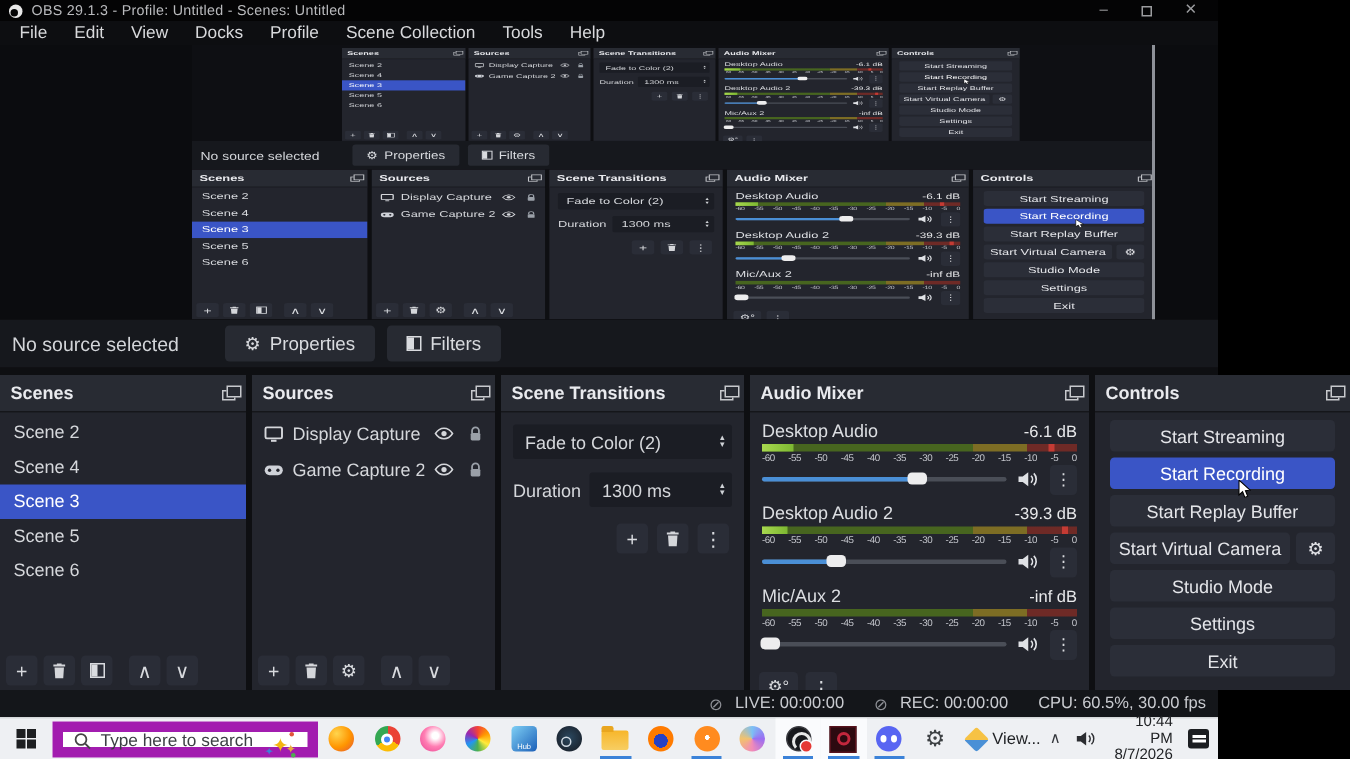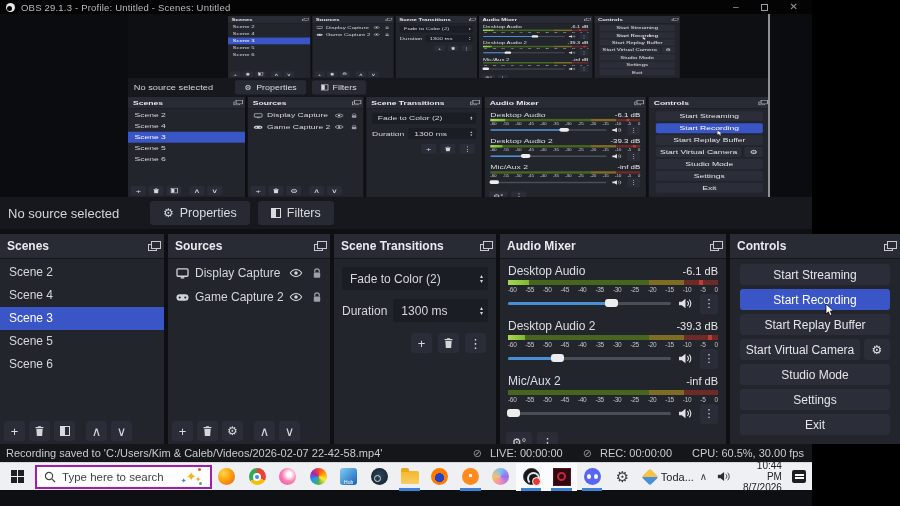--- a/index.html
+++ b/index.html
@@ -113,22 +113,22 @@
   .status-msg { margin-left:6px; white-space:nowrap; }
   .status-right { margin-left:auto; display:flex; align-items:center; gap:6px; margin-right:8px; }
   .st-ic { color:#8e9096; font-size:11px; margin-right:2px; }
   .st-gap { width:8px; }
 
   
   .taskbar { height:28px; background:#eef0f3; display:flex; align-items:center; border-top:1px solid #d6d8db; }
   .tk-start { width:38px; height:28px; display:flex; align-items:center; justify-content:center; }
   .win-logo { width:13px; height:13px; display:grid; grid-template-columns:6px 6px; grid-gap:1px; }
   .win-logo i { background:#1d1f21; width:6px; height:6px; }
-  .tk-search { width:190px; height:24px; background:#fff; border:2px solid #a21caf; display:flex;
-    align-items:center; padding:0 7px; gap:6px; }
+  .tk-search { width:190px; height:24px; background:#fff; border:7px solid #a21caf; display:flex;
+    align-items:flex-start; padding:0 7px; gap:6px; }
   .tk-search .ph { font-size:11.5px; color:#3c3f44; flex:1; white-space:nowrap; overflow:hidden; }
   .sparkles { position:relative; width:22px; height:18px; }
   .sparkles .s1 { position:absolute; left:5px; top:1px; color:#f4b511; font-size:13px; }
   .sparkles .s2 { position:absolute; left:14px; top:7px; color:#e9a93c; font-size:8px; }
   .sparkles .s3 { position:absolute; left:0; top:9px; color:#3b82d8; font-size:7px; }
   .sparkles .d1 { position:absolute; right:2px; top:0; width:3px; height:3px; border-radius:50%; background:#e2543a; }
   .sparkles .d2 { position:absolute; right:1px; bottom:1px; width:3px; height:3px; border-radius:50%; background:#4caf50; }
   .tk-item { width:33px; height:28px; position:relative; display:flex; align-items:center; justify-content:center; }
   .tk-item.active { background:#fafbfd; }
   .tk-item.running::after { content:''; position:absolute; bottom:0; left:5px; right:5px; height:3px; background:#3b82d8; }
@@ -181,20 +181,30 @@
   <div class="titlebar">
     <span class="obs-logo"></span>
     <span class="titlebar-text">OBS 29.1.3 - Profile: Untitled - Scenes: Untitled</span>
     <span class="win-btns">
       <span>–</span>
       <span class="win-restore"></span>
       <span>✕</span>
     </span>
   </div>
 
+  <div class="menubar">
+      <span class="menu-item">File</span>
+      <span class="menu-item">Edit</span>
+      <span class="menu-item">View</span>
+      <span class="menu-item">Docks</span>
+      <span class="menu-item">Profile</span>
+      <span class="menu-item">Scene Collection</span>
+      <span class="menu-item">Tools</span>
+      <span class="menu-item">Help</span>
+    </div>
 
   <div class="preview">
     <div id="lvl1">
       <div class="lvl1-preview">
         <div id="lvl2" class="lvl2">
           <div class="docks-slot">
   <div class="docks">
 
     <div class="panel p-scenes">
       <div class="p-head">
@@ -1026,21 +1036,20 @@
         <div class="ct-btn">Studio Mode</div>
         <div class="ct-btn">Settings</div>
         <div class="ct-btn">Exit</div>
       </div>
     </div>
   </div>
 </div>
     </div>
 
   <div class="statusbar">
-    <span class="status-msg">Recording saved to 'C:/Users/Kim &amp; Caleb/Videos/2026-02-07 22-42-58.mp4'</span>
     <span class="status-right">
       <span class="st-ic">⊘</span>
       <span>LIVE: 00:00:00</span>
       <span class="st-gap"></span>
       <span class="st-ic">⊘</span>
       <span>REC: 00:00:00</span>
       <span class="st-gap"></span>
       <span>CPU: 60.5%, 30.00 fps</span>
     </span>
   </div>
@@ -1107,21 +1116,21 @@
         </span>
       </span>
     <span class="tk-item running">
         <span class="cir i-discord"></span>
       </span>
     <span class="tk-item">
         <span class="i-gear">⚙</span>
       </span>
     <span class="tk-widget">
       <span class="i-kite"></span>
-      <span class="tk-widget-text">Toda...</span>
+      <span class="tk-widget-text">View...</span>
     </span>
     <span class="tk-tray">
       <span class="tk-chev">∧</span>
       <svg class="ic" width="15" height="13" viewBox="0 0 16 14">
           <path d="M1 5v4h3l4 3V2L4 5H1z" fill="#2b2d31"></path>
           <path d="M10 4.5c1.4 1.4 1.4 3.6 0 5M12 2.8c2.3 2.3 2.3 6.1 0 8.4" stroke="#2b2d31" fill="none" stroke-width="1.1"></path>
         </svg>
       <span class="tk-clock">
         <div>10:44 PM</div>
         <div>8/7/2026</div>

